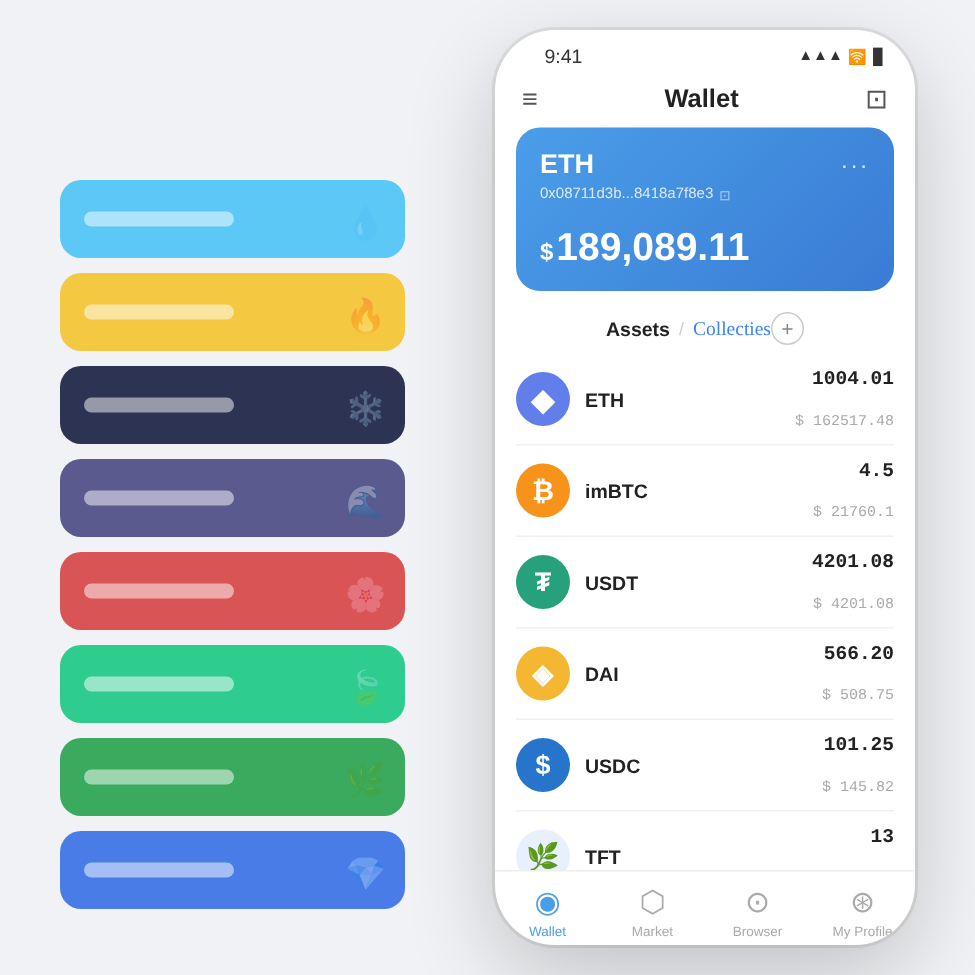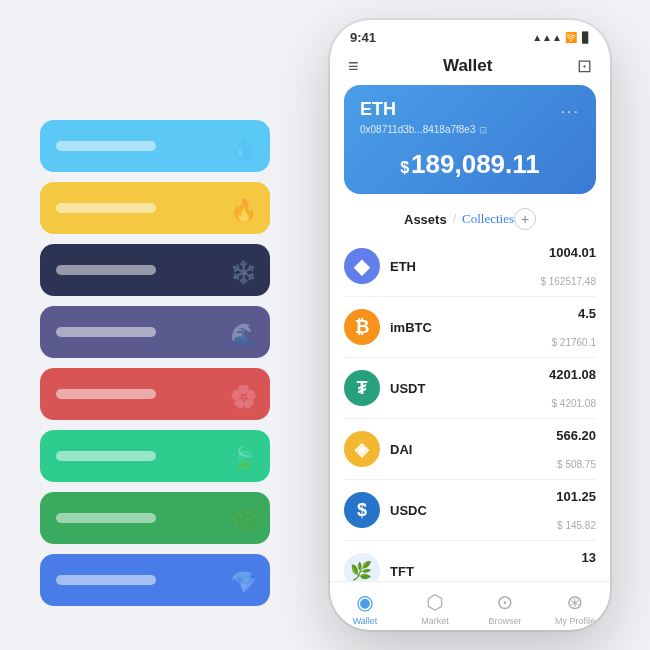--- a/index.html
+++ b/index.html
@@ -70,21 +70,21 @@
 
     
     .status-bar {
       display: flex;
       justify-content: space-between;
       align-items: center;
       padding: 10px 20px 4px;
       font-size: 11px;
       font-weight: 600;
     }
-    .status-time { font-size: 13px; font-weight: 700; color: #333; }
+    .status-time { font-size: 13px; font-weight: 400; color: #333; margin-left: 13px; }
     .status-icons { display: flex; gap: 4px; align-items: center; font-size: 10px; color: #333; }
 
     
     .phone-header {
       display: flex;
       align-items: center;
       justify-content: space-between;
       padding: 6px 18px 8px;
     }
     .header-menu { font-size: 18px; color: #555; }
@@ -109,21 +109,21 @@
     .eth-more { font-size: 16px; opacity: 0.8; letter-spacing: 2px; }
     .eth-address {
       font-size: 10px;
       opacity: 0.8;
       margin-bottom: 14px;
       display: flex;
       align-items: center;
       gap: 4px;
     }
     .eth-address-copy { font-size: 9px; opacity: 0.7; }
-    .eth-balance { font-size: 26px; font-weight: 700; text-align: center; }
+    .eth-balance { font-size: 26px; font-weight: 700; text-align: left; }
     .eth-balance-symbol { font-size: 16px; margin-right: 2px; }
 
     
     .assets-header {
       display: flex;
       align-items: center;
       justify-content: center;
       padding: 4px 16px 6px;
     }
     .assets-tabs { display: flex; align-items: center; gap: 6px; }
@@ -154,21 +154,21 @@
       color: white;
     }
     .asset-icon.eth-icon { background: #627eea; font-size: 20px; }
     .asset-icon.imbtc-icon { background: #f7931a; }
     .asset-icon.usdt-icon { background: #26a17b; }
     .asset-icon.dai-icon { background: #f4b731; }
     .asset-icon.usdc-icon { background: #2775ca; }
     .asset-icon.tft-icon { background: #e8f0fe; color: #4a7ce8; }
 
     .asset-name { font-size: 13px; font-weight: 600; color: #222; }
-    .asset-amounts { margin-left: auto; text-align: right; }
+    .asset-amounts { margin-left: auto; text-align: right; font-family: Liberation Mono, monospace; }
     .asset-amount { font-size: 13px; font-weight: 600; color: #222; }
     .asset-usd { font-size: 10px; color: #aaa; margin-top: 16px; }
 
     
     .bottom-nav {
       display: flex;
       border-top: 1px solid #eee;
       padding: 8px 0 4px;
     }
     .nav-item {

